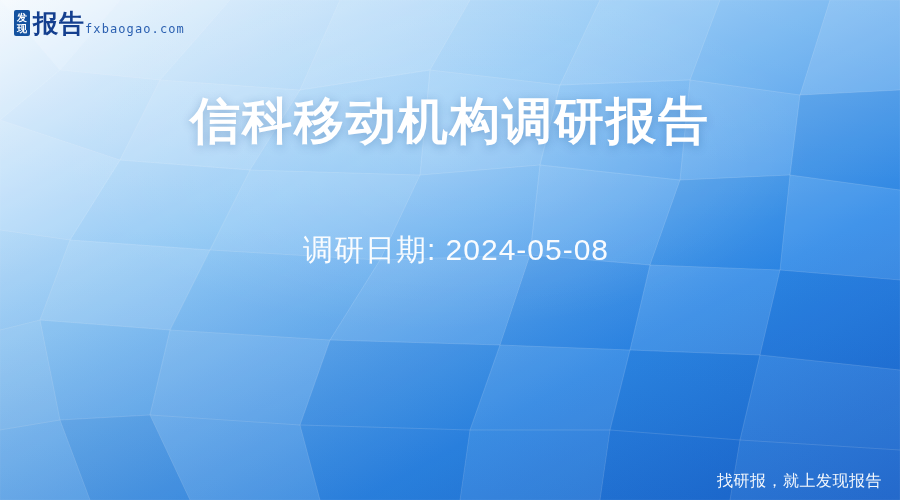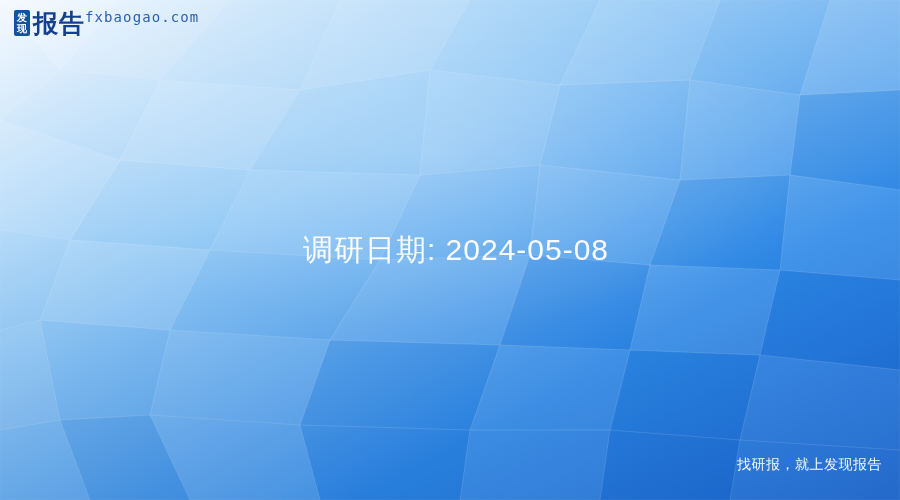--- a/index.html
+++ b/index.html
@@ -61,24 +61,24 @@
   }
   .logo-word {
     color: #143f8f;
     font-size: 25px;
     font-weight: 800;
     line-height: 26px;
     letter-spacing: 1px;
   }
   .logo-sub {
     color: #2a5fb0;
-    font-size: 14px;
+    font-size: 12px;
     letter-spacing: 1.1px;
     line-height: 10px;
-    margin-top: 2px;
+    margin-top: 14px;
     font-family: "DejaVu Sans Mono", monospace;
   }
   
   .title {
     position: absolute;
     left: 0;
     right: 0;
     top: 88px;
     text-align: center;
     color: #ffffff;
@@ -95,23 +95,23 @@
     text-align: center;
     color: #ffffff;
     font-size: 30px;
     font-weight: 400;
     letter-spacing: 1px;
     opacity: 0.96;
   }
   .footer-note {
     position: absolute;
     right: 18px;
-    bottom: 26px;
-    color: #ffffff;
-    font-size: 14px;
+    bottom: 8px;
+    color: #ffffff;
+    font-size: 16px;
     letter-spacing: 0.5px;
     opacity: 0.95;
     text-align: center;
   }
 </style>
 </head>
 <body>
 
 <div class="slide">
 
@@ -184,18 +184,19 @@
     <div class="logo-mark">
       <span>发</span>
       <span>现</span>
     </div>
     <div class="logo-text-wrap">
       <div class="logo-word">报告</div>
       <div class="logo-sub">fxbaogao.com</div>
     </div>
   </div>
 
+  <div class="title">信科移动机构调研报告</div>
 
   <div class="subtitle">调研日期: 2024-05-08</div>
 
   <div class="footer-note">找研报，就上发现报告</div>
 
 </div>
 
 </body></html>

